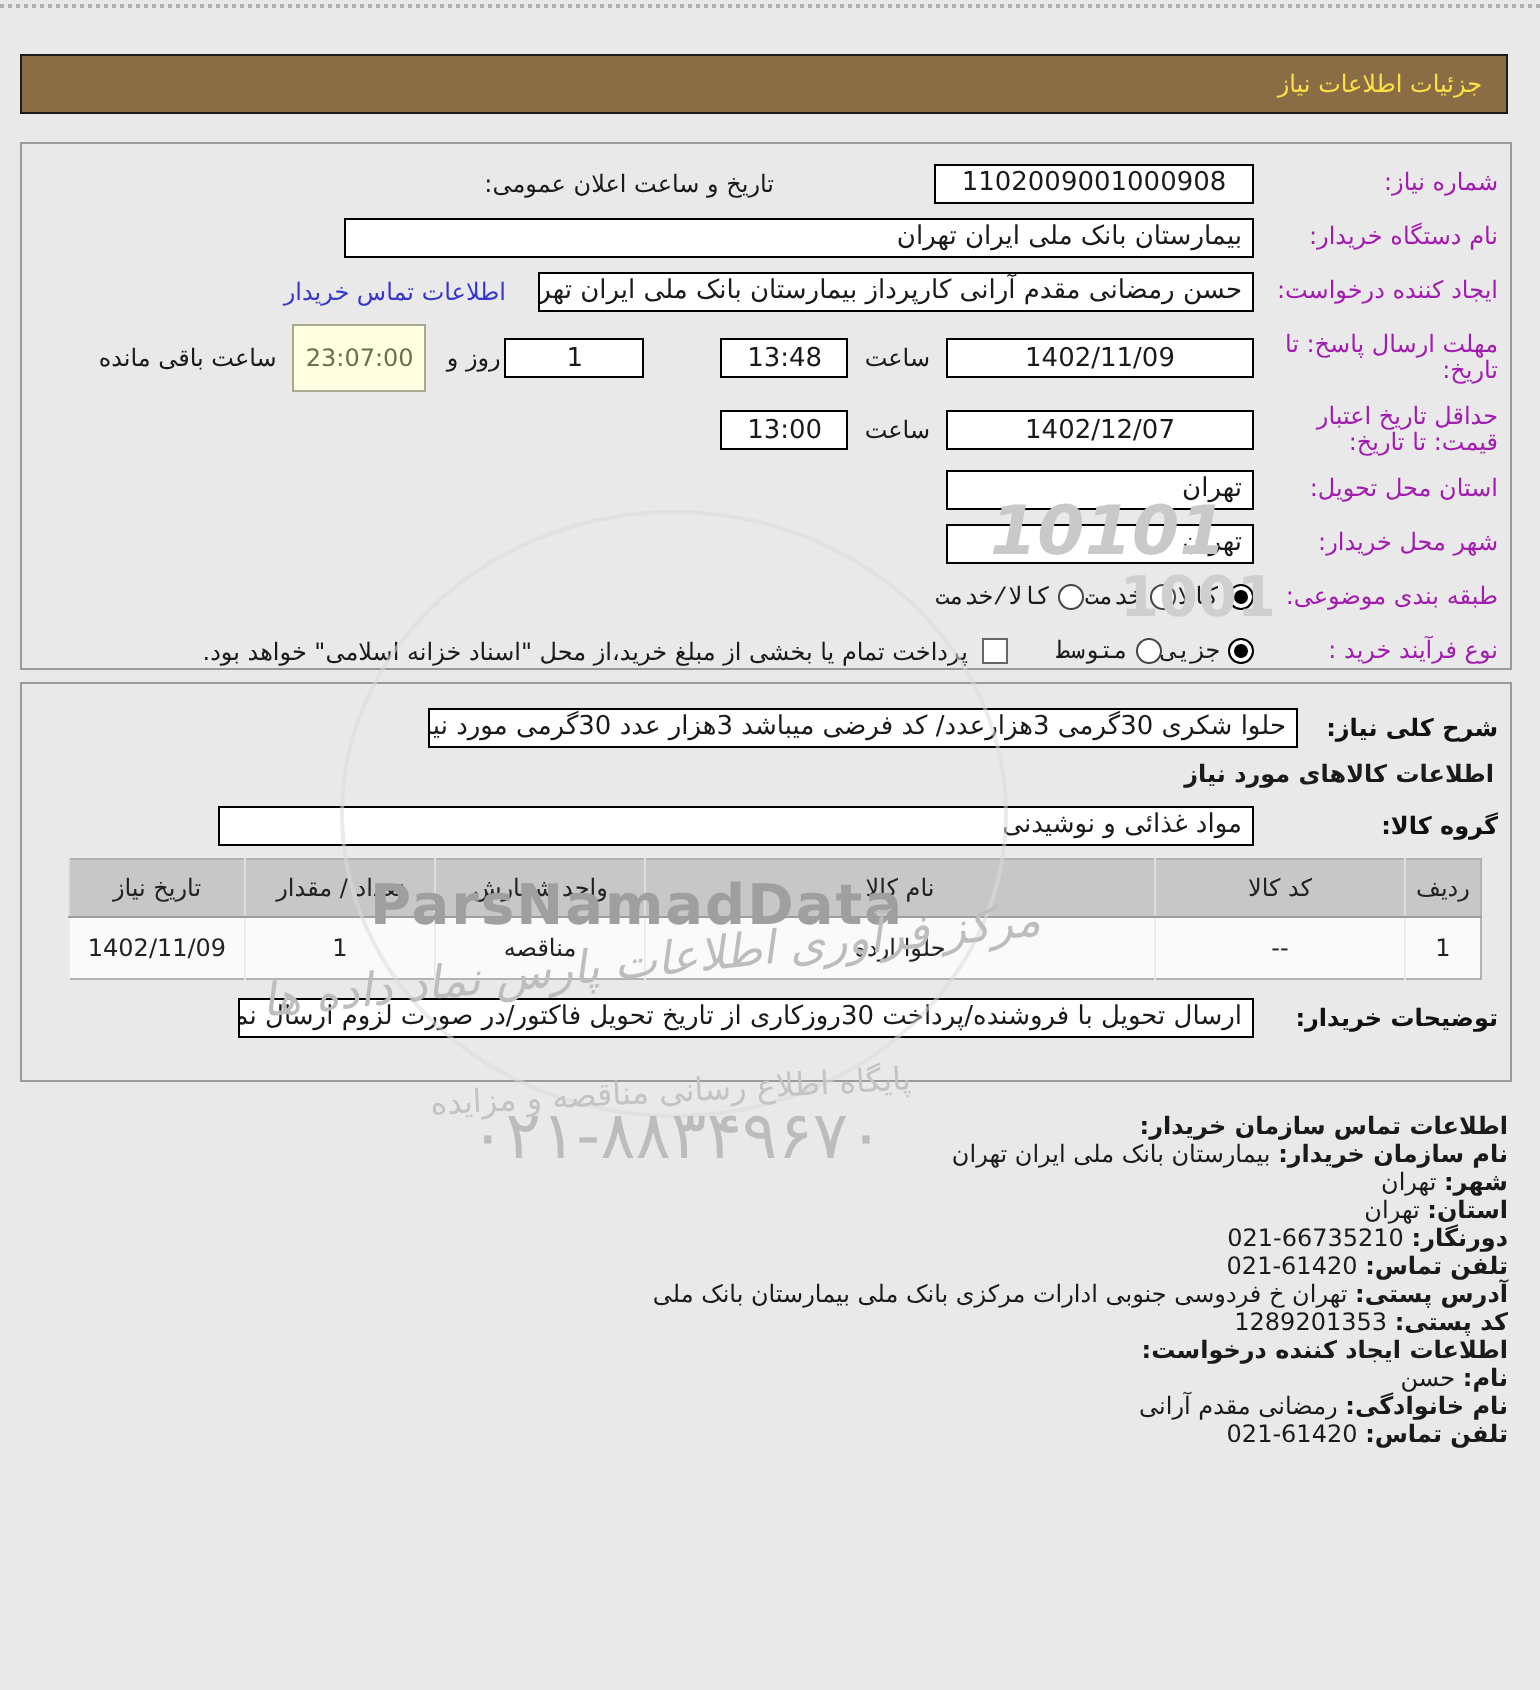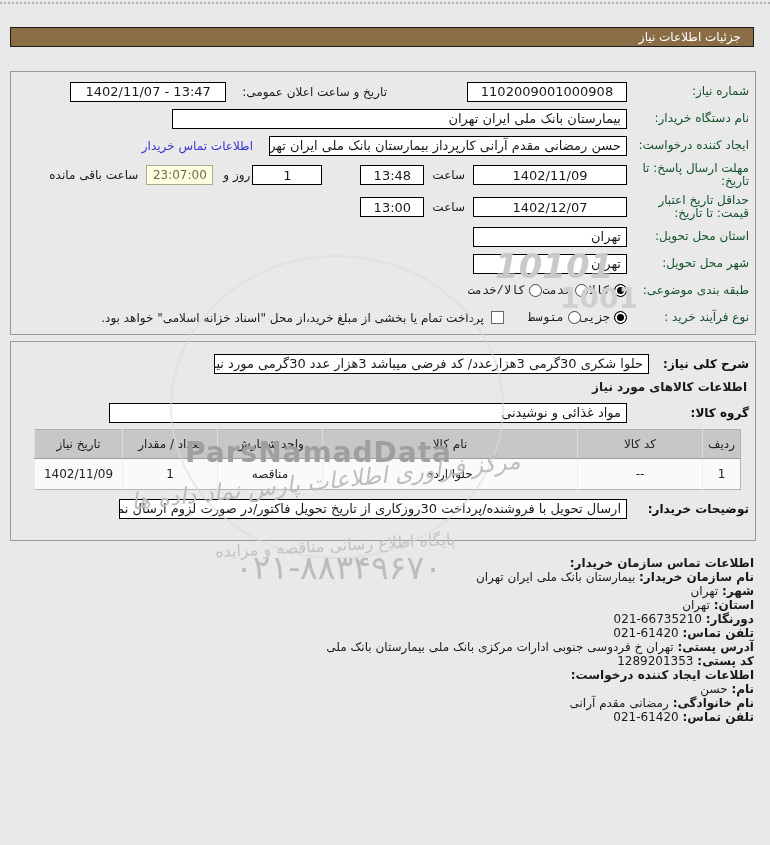--- a/index.html
+++ b/index.html
@@ -3,44 +3,44 @@
 <meta charset="utf-8">
 <style>
   html,body{margin:0;padding:0;}
   body{
     width:770px;height:845px;background:#e9e9e9;
     font-family:"DejaVu Sans","Liberation Sans",sans-serif;
     font-size:12px;color:#1a1a1a;position:relative;overflow:hidden;
   }
   .dotted-top{position:absolute;top:2px;left:0;width:770px;border-top:2px dotted #b0b0b0;}
   .title-bar{
-    position:absolute;top:27px;left:10px;width:744px;height:20px;
-    background:#8a6d45;border:1px solid #1c1c1c;color:#ffffff;
+    position:absolute;top:27px;left:10px;width:744px;height:30px;
+    background:#8a6d45;border:1px solid #1c1c1c;color:#fde047;
     display:flex;align-items:center;direction:rtl;padding:0 12px;box-sizing:border-box;
     font-size:12px;
   }
   .panel{
     position:absolute;left:10px;width:746px;border:1px solid #9a9a9a;
     box-sizing:border-box;direction:rtl;background:transparent;
   }
   .panel1{top:71px;height:264px;padding:9px 6px 0 6px;}
   .panel2{top:341px;height:200px;padding:11px 6px 0 6px;}
   .row{display:flex;align-items:center;margin-bottom:6px;min-height:21px;}
-  .flabel{flex:none;width:118px;padding-left:4px;line-height:13px;color:#14532d;}
+  .flabel{flex:none;width:118px;padding-left:4px;line-height:13px;color:#a21caf;}
   .flabel-b{flex:none;width:118px;padding-left:4px;font-weight:bold;color:#111;}
   .flabel-b.w96{width:96px;}
   .ibox{
     height:20px;background:#ffffff;border:1px solid #000000;box-sizing:border-box;
     display:flex;align-items:center;justify-content:center;font-size:13px;flex:none;
     overflow:hidden;white-space:nowrap;
   }
   .ibox.ta-r{justify-content:flex-start;padding-right:5px;}
   .ibox.ltr{direction:ltr;}
   .ybox{
-    height:20px;background:#ffffe1;border:1px solid #a9a98f;box-sizing:border-box;
+    height:34px;background:#ffffe1;border:1px solid #a9a98f;box-sizing:border-box;
     display:flex;align-items:center;justify-content:center;font-size:12px;flex:none;
     color:#6e6e4e;
   }
   .w156{width:156px}.w160{width:160px}.w455{width:455px}.w399{width:358px}
   .w154{width:154px}.w64{width:64px}.w70{width:70px}.w67{width:67px}
   .w435{width:435px}.w518{width:518px}.w508{width:508px}
   .sp6{width:6px;flex:none}.sp8{width:8px;flex:none}
   .sp14{width:14px;flex:none}.sp16{width:16px;flex:none}.sp24{width:24px;flex:none}
   .sp38{width:38px;flex:none}.sp78{width:78px;flex:none}
   .inline-lbl{flex:none;padding:0 2px;}
@@ -88,21 +88,20 @@
   </div>
 
   <div class="panel panel1">
 
     <div class="row">
       <span class="flabel">شماره نیاز:</span>
       <div class="ibox w160">1102009001000908</div>
       <span class="sp78"></span>
       <span class="inline-lbl">تاریخ و ساعت اعلان عمومی:</span>
       <span class="sp14"></span>
-      <div class="ibox w156 ltr">1402/11/07 - 13:47</div>
     </div>
 
     <div class="row">
       <span class="flabel">نام دستگاه خریدار:</span>
       <div class="ibox w455 ta-r">بیمارستان بانک ملی ایران تهران</div>
     </div>
 
     <div class="row">
       <span class="flabel">ایجاد کننده درخواست:</span>
       <div class="ibox w399 ta-r">حسن رمضانی مقدم آرانی کارپرداز بیمارستان بانک ملی ایران تهران</div>
@@ -134,21 +133,21 @@
       <span class="sp6"></span>
       <div class="ibox w64">13:00</div>
     </div>
 
     <div class="row">
       <span class="flabel">استان محل تحویل:</span>
       <div class="ibox w154 ta-r">تهران</div>
     </div>
 
     <div class="row">
-      <span class="flabel">شهر محل تحویل:</span>
+      <span class="flabel">شهر محل خریدار:</span>
       <div class="ibox w154 ta-r">تهران</div>
     </div>
 
     <div class="row">
       <span class="flabel">طبقه بندی موضوعی:</span>
       <span class="optgrp">
         <span class="rad sel"></span>
         <span>کالا</span>
       </span>
       <span class="optgrp">

